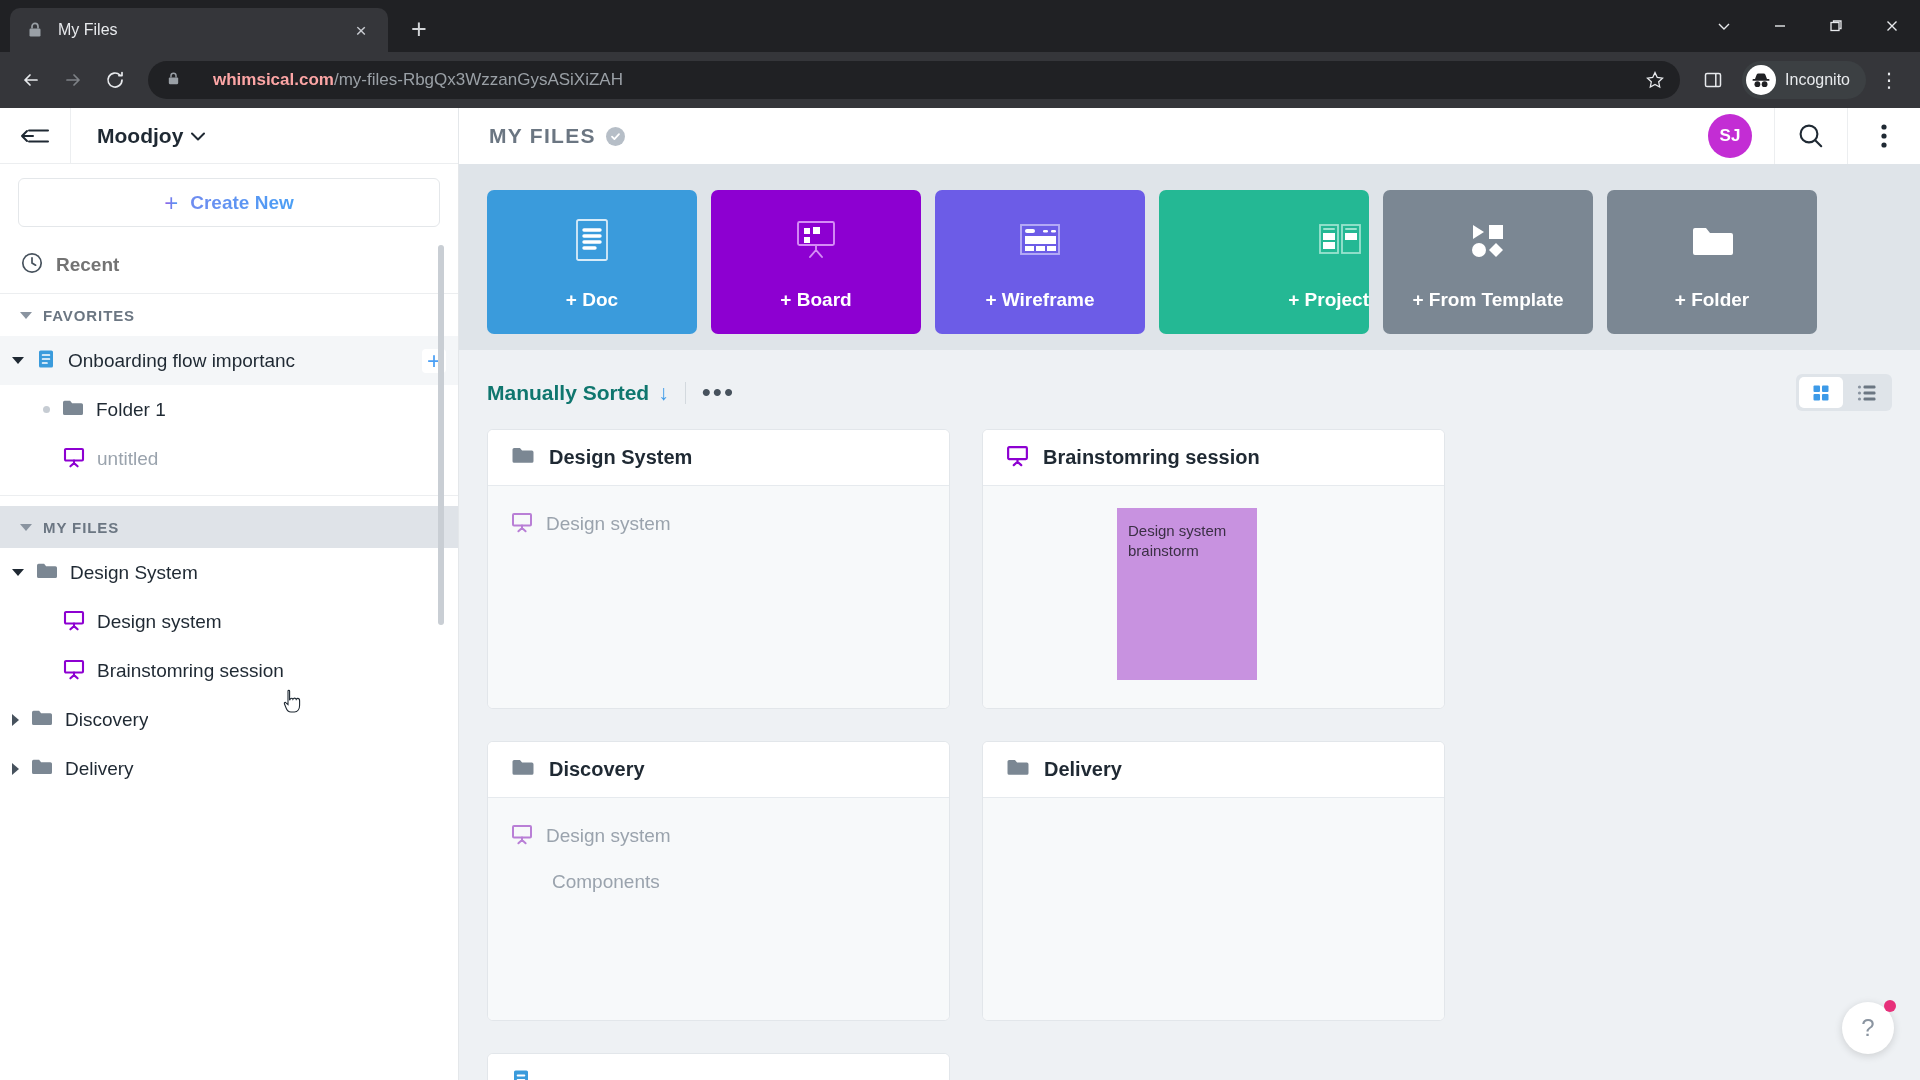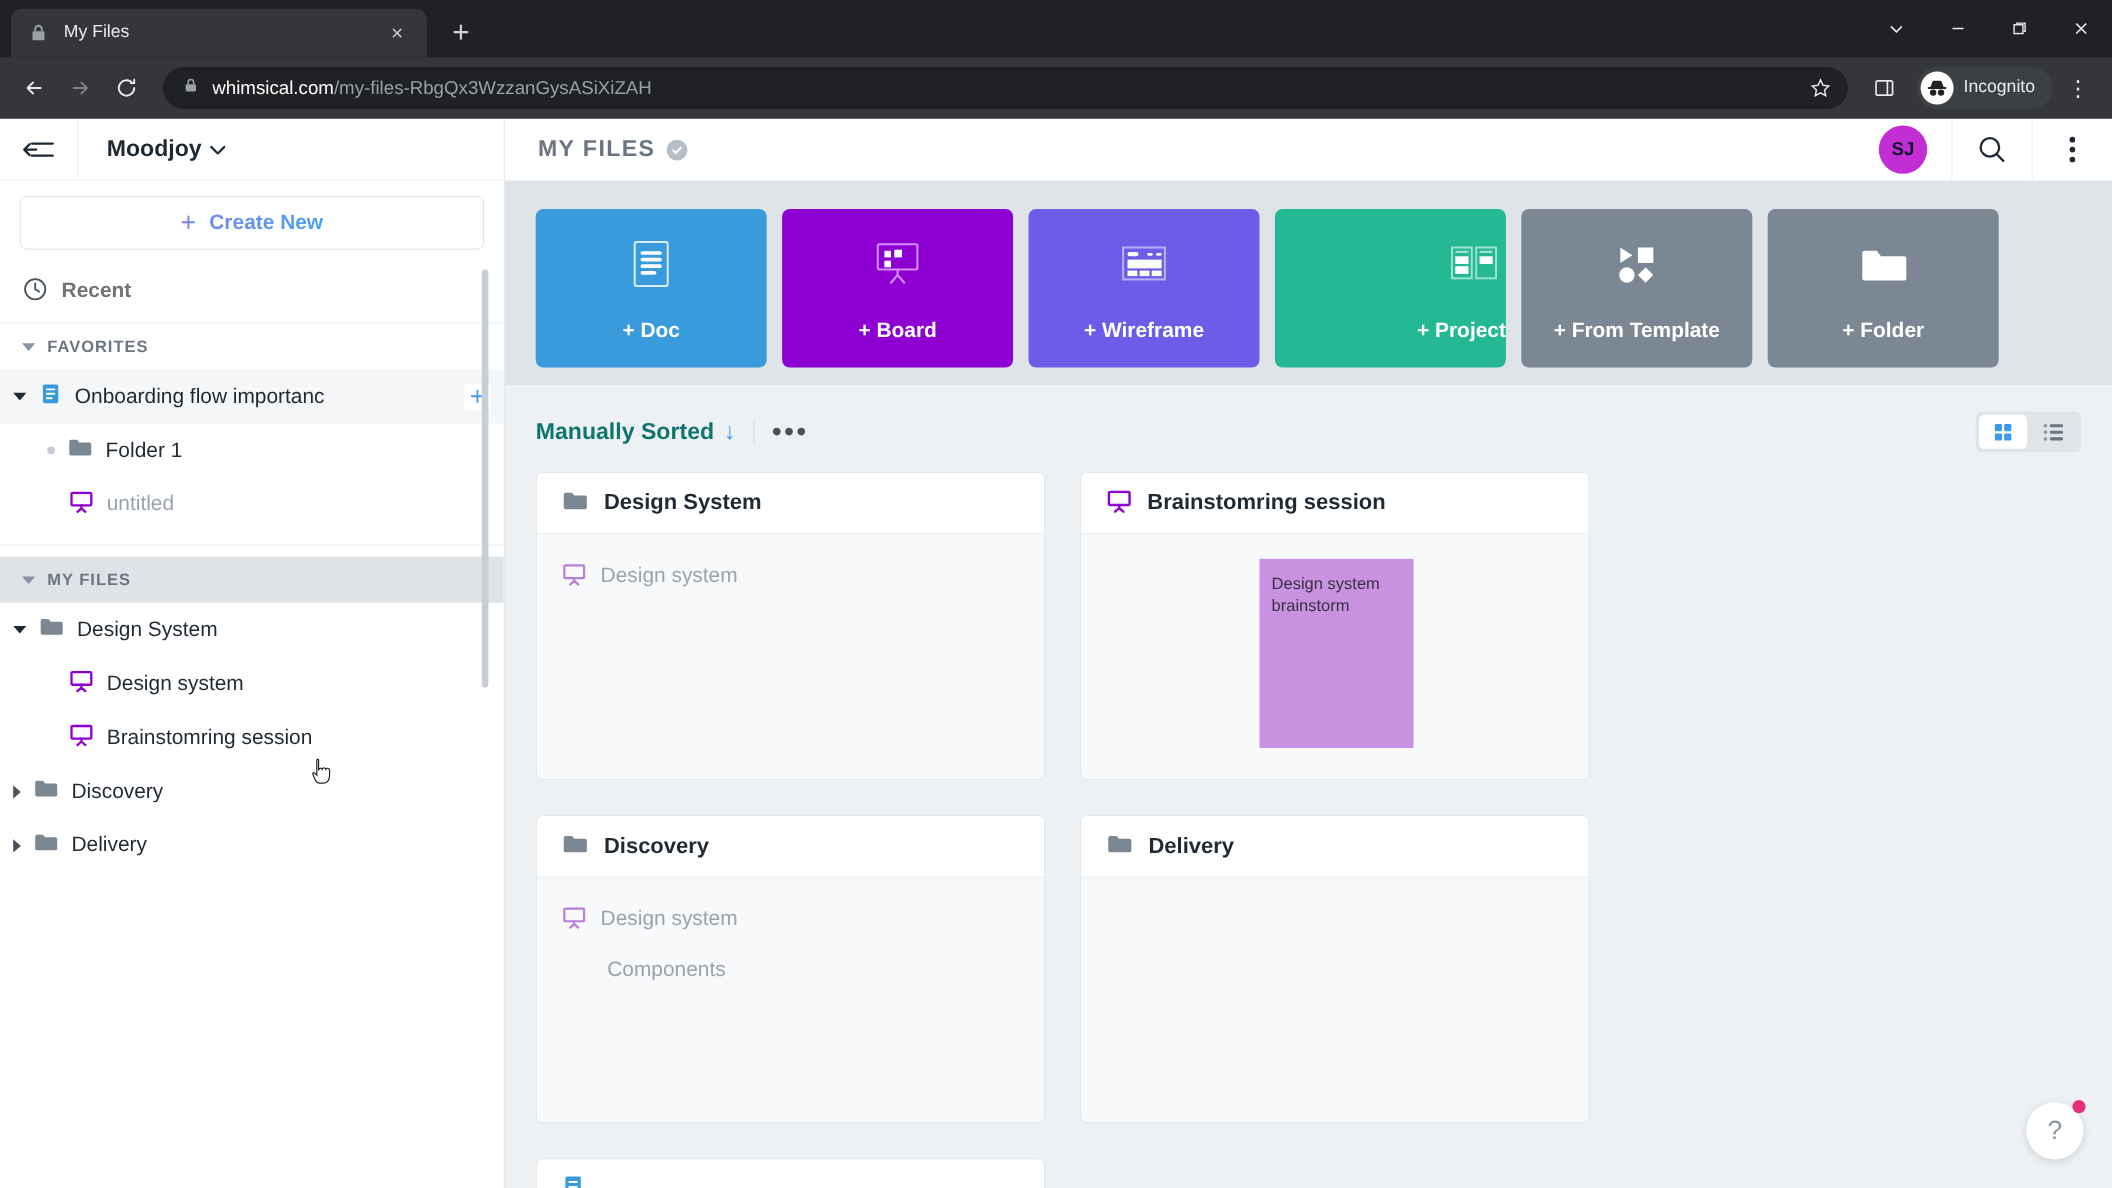--- a/index.html
+++ b/index.html
@@ -31,21 +31,21 @@
   .wincontrol { width: 56px; height: 52px; display: flex; align-items: center; justify-content: center; color: #e8eaed; }
 
   .toolbar { height: 56px; background: #35363a; display: flex; align-items: center; padding: 0 12px; gap: 4px; flex: none; }
   .tbtn { width: 38px; height: 38px; border-radius: 50%; display: flex; align-items: center; justify-content: center; color: #e8eaed; }
   .tbtn.dim { color: #7e8186; }
   .omnibox {
     flex: 1; height: 38px; background: #202124; border-radius: 19px;
     display: flex; align-items: center; padding: 0 8px 0 18px; margin: 0 10px; gap: 12px;
   }
   .omni-url { flex: 1; font-size: 17px; color: #9aa0a6; white-space: nowrap; overflow: hidden; }
-  .omni-url b { color: #ffffff; font-weight: 400; }
+  .omni-url b { color: #fca5a5; font-weight: 700; margin-left: 20px; }
   .omni-star { width: 34px; height: 34px; display: flex; align-items: center; justify-content: center; color: #e8eaed; }
   .incognito {
     height: 38px; border-radius: 19px; background: #3c4043; display: flex; align-items: center;
     gap: 9px; padding: 0 16px 0 4px; margin-left: 6px;
   }
   .incognito-av { width: 30px; height: 30px; border-radius: 50%; background: #fff; display: flex; align-items: center; justify-content: center; }
   .incognito-label { color: #e8eaed; font-size: 16px; }
 
   
   .app { flex: 1; display: flex; background: #fff; overflow: hidden; }
@@ -100,21 +100,21 @@
   .total-val { font-size: 19px; color: #8a94a0; }
   .bar { height: 7px; border-radius: 4px; background: #cdd3d9; overflow: hidden; }
   .bar-fill { height: 100%; border-radius: 4px; background: #27b894; }
 
   
   .main { flex: 1; display: flex; flex-direction: column; background: #eef1f4; overflow: hidden; }
   .main-top { height: 56px; background: #fff; display: flex; align-items: center; padding-left: 30px; flex: none; }
   .main-title { font-size: 21px; font-weight: 700; letter-spacing: 1.3px; color: #6b7682; }
   .check-badge { width: 19px; height: 19px; border-radius: 50%; background: #b6bec7; display: flex; align-items: center; justify-content: center; margin-left: 10px; }
   .main-top-right { margin-left: auto; display: flex; align-items: center; height: 100%; }
-  .avatar { width: 44px; height: 44px; border-radius: 50%; background: #c32dd4; color: #0f172a;
+  .avatar { width: 44px; height: 44px; border-radius: 50%; background: #c32dd4; color: #ffffff;
     display: flex; align-items: center; justify-content: center; font-size: 17px; font-weight: 700; margin: 0 22px; }
   .topdiv { width: 1px; height: 56px; background: #eceef0; }
   .icon-btn { width: 72px; height: 56px; display: flex; align-items: center; justify-content: center; }
 
   .createbar { background: #dfe4e9; padding: 26px 28px 16px; display: flex; gap: 14px; flex: none; }
   .ctile { width: 210px; height: 144px; border-radius: 7px; display: flex; flex-direction: column;
     align-items: center; justify-content: center; gap: 14px; color: #fff; }
   .ctile-label { font-size: 19px; font-weight: 700; }
 
   .sortbar { display: flex; align-items: center; padding: 24px 28px 12px; flex: none; }
@@ -128,21 +128,21 @@
 
   .grid { padding: 6px 28px 28px; display: flex; flex-wrap: wrap; gap: 32px; overflow: hidden; align-content: flex-start; }
   .card { width: 463px; height: 280px; background: #fff; border: 1px solid #e2e6ea; border-radius: 6px;
     display: flex; flex-direction: column; overflow: hidden; }
   .card-head { height: 56px; display: flex; align-items: center; gap: 13px; padding: 0 22px; border-bottom: 1px solid #e6eaee; background: #fff; flex: none; }
   .card-title { font-size: 20px; font-weight: 700; color: #1f2933; white-space: nowrap; overflow: hidden; }
   .card-body { flex: 1; background: #f7f9fa; padding: 18px 22px; position: relative; }
   .prev-row { display: flex; align-items: center; gap: 12px; height: 40px; }
   .prev-row .ptxt { font-size: 19px; color: #9aa3ad; }
   .prev-row.noicon { padding-left: 42px; }
-  .sticky { position: absolute; left: 162px; top: 22px; width: 140px; height: 172px; background: #c892e0;
+  .sticky { position: absolute; left: 134px; top: 22px; width: 140px; height: 172px; background: #c892e0;
     padding: 13px 11px; }
   .sticky-txt { font-size: 15px; color: #3b2f45; line-height: 1.3; }
 
   .helpbtn { position: absolute; right: 26px; bottom: 26px; width: 52px; height: 52px; border-radius: 50%;
     background: #fff; box-shadow: 0 2px 8px rgba(0,0,0,0.14); display: flex; align-items: center; justify-content: center;
     color: #8a94a0; font-size: 24px; }
   .helpdot { position: absolute; right: -2px; top: -2px; width: 12px; height: 12px; border-radius: 50%; background: #e7307a; }
   .main-wrap { flex: 1; position: relative; overflow: hidden; display: flex; flex-direction: column; }
 
   .cursor { position: absolute; left: 282px; top: 452px; width: 22px; height: 26px; pointer-events: none; }

